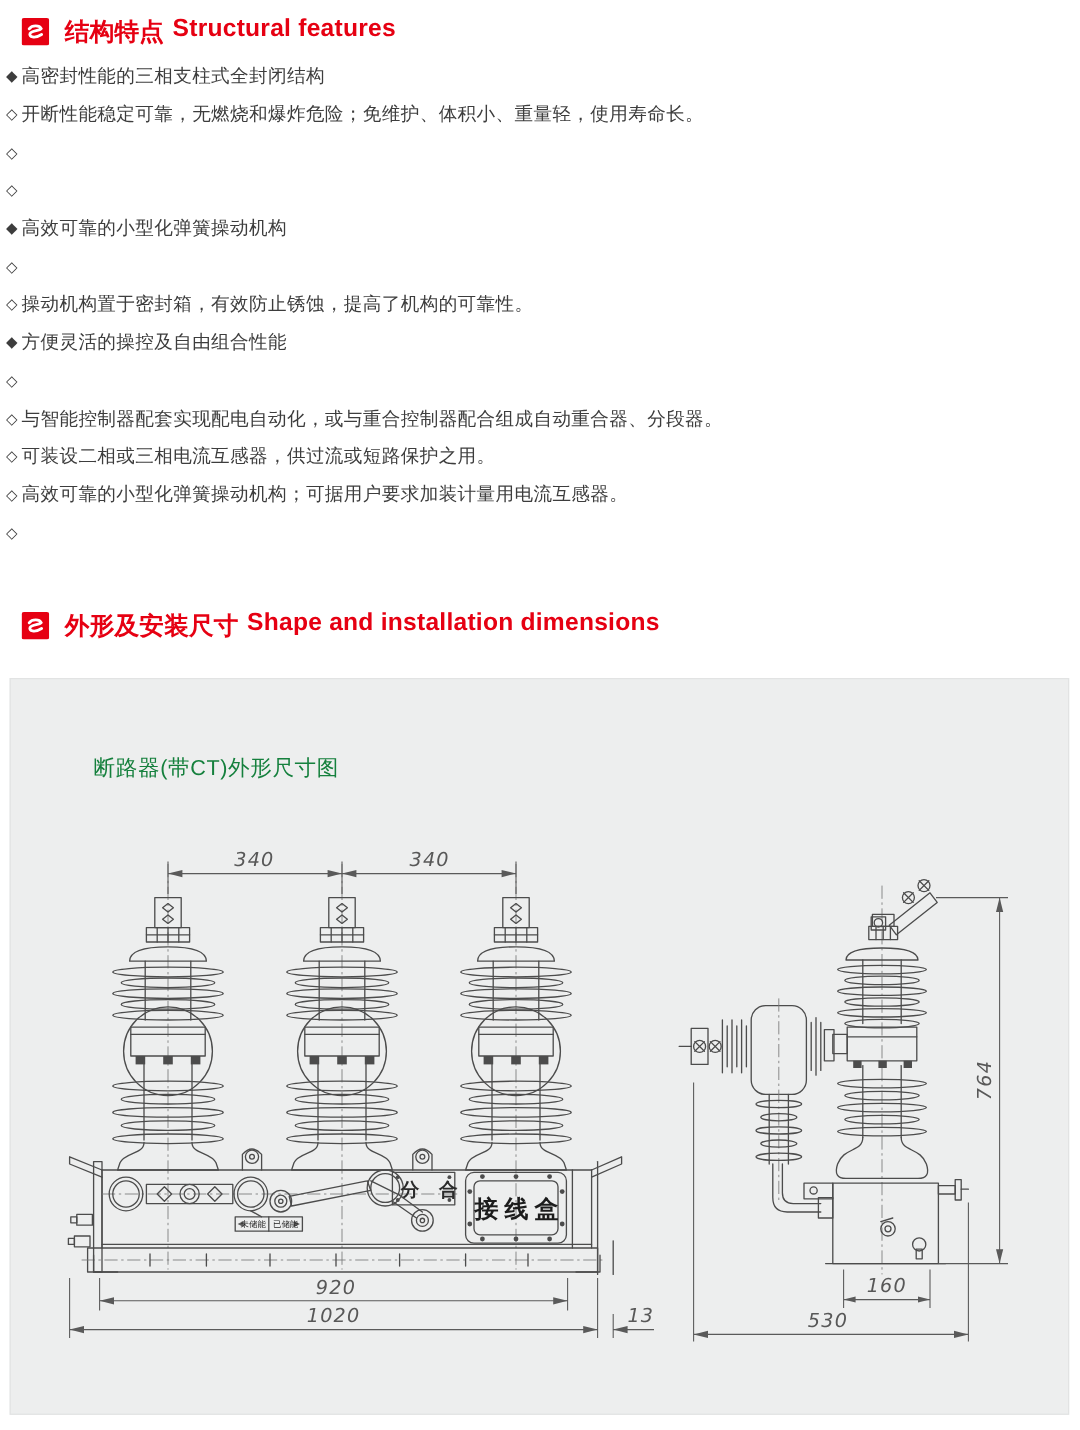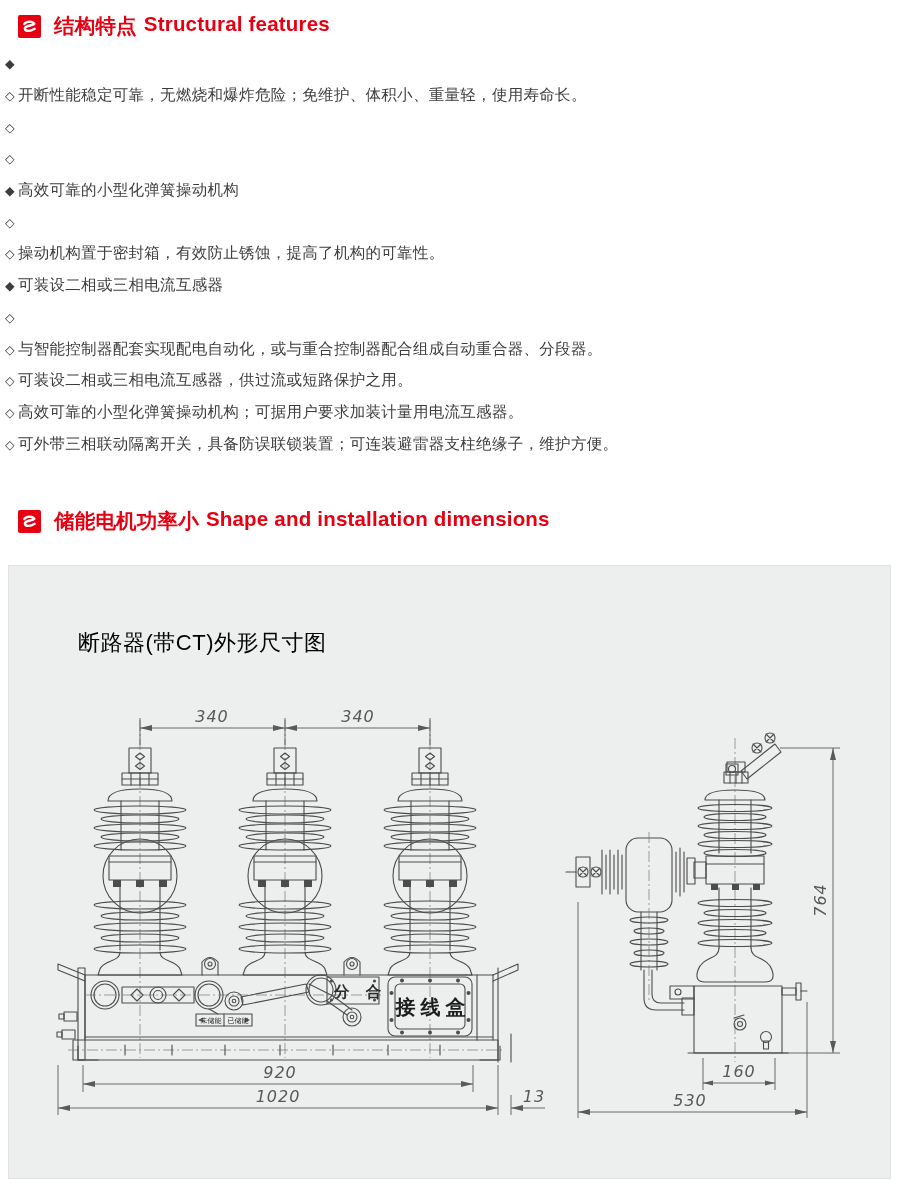--- a/index.html
+++ b/index.html
@@ -19,21 +19,21 @@
   .hdr .icon{width:23px;height:23px;flex:0 0 auto;display:block;}
   #hdr1{top:12px;}
   #hdr2{top:507px;}
   .hdr .t{display:flex;gap:7px;}
   ul.features{position:absolute;left:5px;top:48px;width:885px;margin:0;padding:0;list-style:none;}
   ul.features li{height:31.7px;display:flex;align-items:center;color:var(--ink);
                  font-size:15.5px;letter-spacing:.3px;white-space:nowrap;}
   ul.features .mk{flex:0 0 auto;font-size:12.5px;margin-right:3px;transform:translateY(-0.5px);}
   .panel{position:absolute;left:8px;top:565px;width:883px;height:614px;background:var(--panel);
          border:1px solid #e2e3e3;box-sizing:border-box;}
-  .caption{position:absolute;left:78px;top:628px;font-size:22px;color:#000000;letter-spacing:.5px;}
+  .caption{position:absolute;left:78px;top:628px;font-size:18px;color:#15803d;letter-spacing:.5px;}
   svg.drawing{position:absolute;left:0;top:565px;}
   
   .s{fill:none;stroke:var(--line);stroke-width:1.1;stroke-linecap:round;stroke-linejoin:round;}
   .sf{fill:var(--line);stroke:none;}
   .cl{fill:none;stroke:#777;stroke-width:.7;stroke-dasharray:11 3 2 3;}
   .dm{fill:none;stroke:var(--dim);stroke-width:.9;}
   .dmf{fill:var(--dim);stroke:none;}
   text.dimt{font:italic 16px "DejaVu Sans",sans-serif;fill:#585858;letter-spacing:1px;}
   text.zhs{font-size:15.5px;fill:#2a2a2a;letter-spacing:6px;font-weight:bold;}
   text.zhb{font-size:20px;font-weight:bold;fill:#1c1c1c;letter-spacing:5px;}
@@ -49,20 +49,21 @@
   </svg>
   <span class="t">
     <span>结构特点</span>
     <span>Structural features</span>
   </span>
 </div>
 
 <ul class="features">
     <li>
       <span class="mk">◆</span>
+      <span>高密封性能的三相支柱式全封闭结构</span>
     </li>
     <li>
       <span class="mk">◇</span>
       <span>开断性能稳定可靠，无燃烧和爆炸危险；免维护、体积小、重量轻，使用寿命长。</span>
     </li>
     <li>
       <span class="mk">◇</span>
     </li>
     <li>
       <span class="mk">◇</span>
@@ -73,50 +74,49 @@
     </li>
     <li>
       <span class="mk">◇</span>
     </li>
     <li>
       <span class="mk">◇</span>
       <span>操动机构置于密封箱，有效防止锈蚀，提高了机构的可靠性。</span>
     </li>
     <li>
       <span class="mk">◆</span>
-      <span>可装设二相或三相电流互感器</span>
+      <span>方便灵活的操控及自由组合性能</span>
     </li>
     <li>
       <span class="mk">◇</span>
     </li>
     <li>
       <span class="mk">◇</span>
       <span>与智能控制器配套实现配电自动化，或与重合控制器配合组成自动重合器、分段器。</span>
     </li>
     <li>
       <span class="mk">◇</span>
       <span>可装设二相或三相电流互感器，供过流或短路保护之用。</span>
     </li>
     <li>
       <span class="mk">◇</span>
       <span>高效可靠的小型化弹簧操动机构；可据用户要求加装计量用电流互感器。</span>
     </li>
     <li>
       <span class="mk">◇</span>
-      <span>可外带三相联动隔离开关，具备防误联锁装置；可连装避雷器支柱绝缘子，维护方便。</span>
     </li>
   </ul>
 
 <div class="hdr" id="hdr2">
   <svg class="icon" viewBox="0 0 24 24">
     <rect x="0" y="0" width="24" height="24" rx="2" fill="#e60012"></rect>
     <path d="M6.6,9.4 C9.2,6.0 15.6,6.2 17.0,9.2 C15.3,11.5 9.0,10.3 7.4,13.4 C6.0,16.4 11.2,18.3 17.4,14.4" fill="none" stroke="#fff" stroke-width="2.5" stroke-linecap="round"></path>
   </svg>
   <span class="t">
-    <span>储能电机功率小</span>
+    <span>外形及安装尺寸</span>
     <span>Shape and installation dimensions</span>
   </span>
 </div>
 
 <div class="panel"></div>
 <div class="caption">断路器(带CT)外形尺寸图</div>
 
 <svg class="drawing" width="900" height="615" viewBox="0 565 900 615">
 
   <defs>

